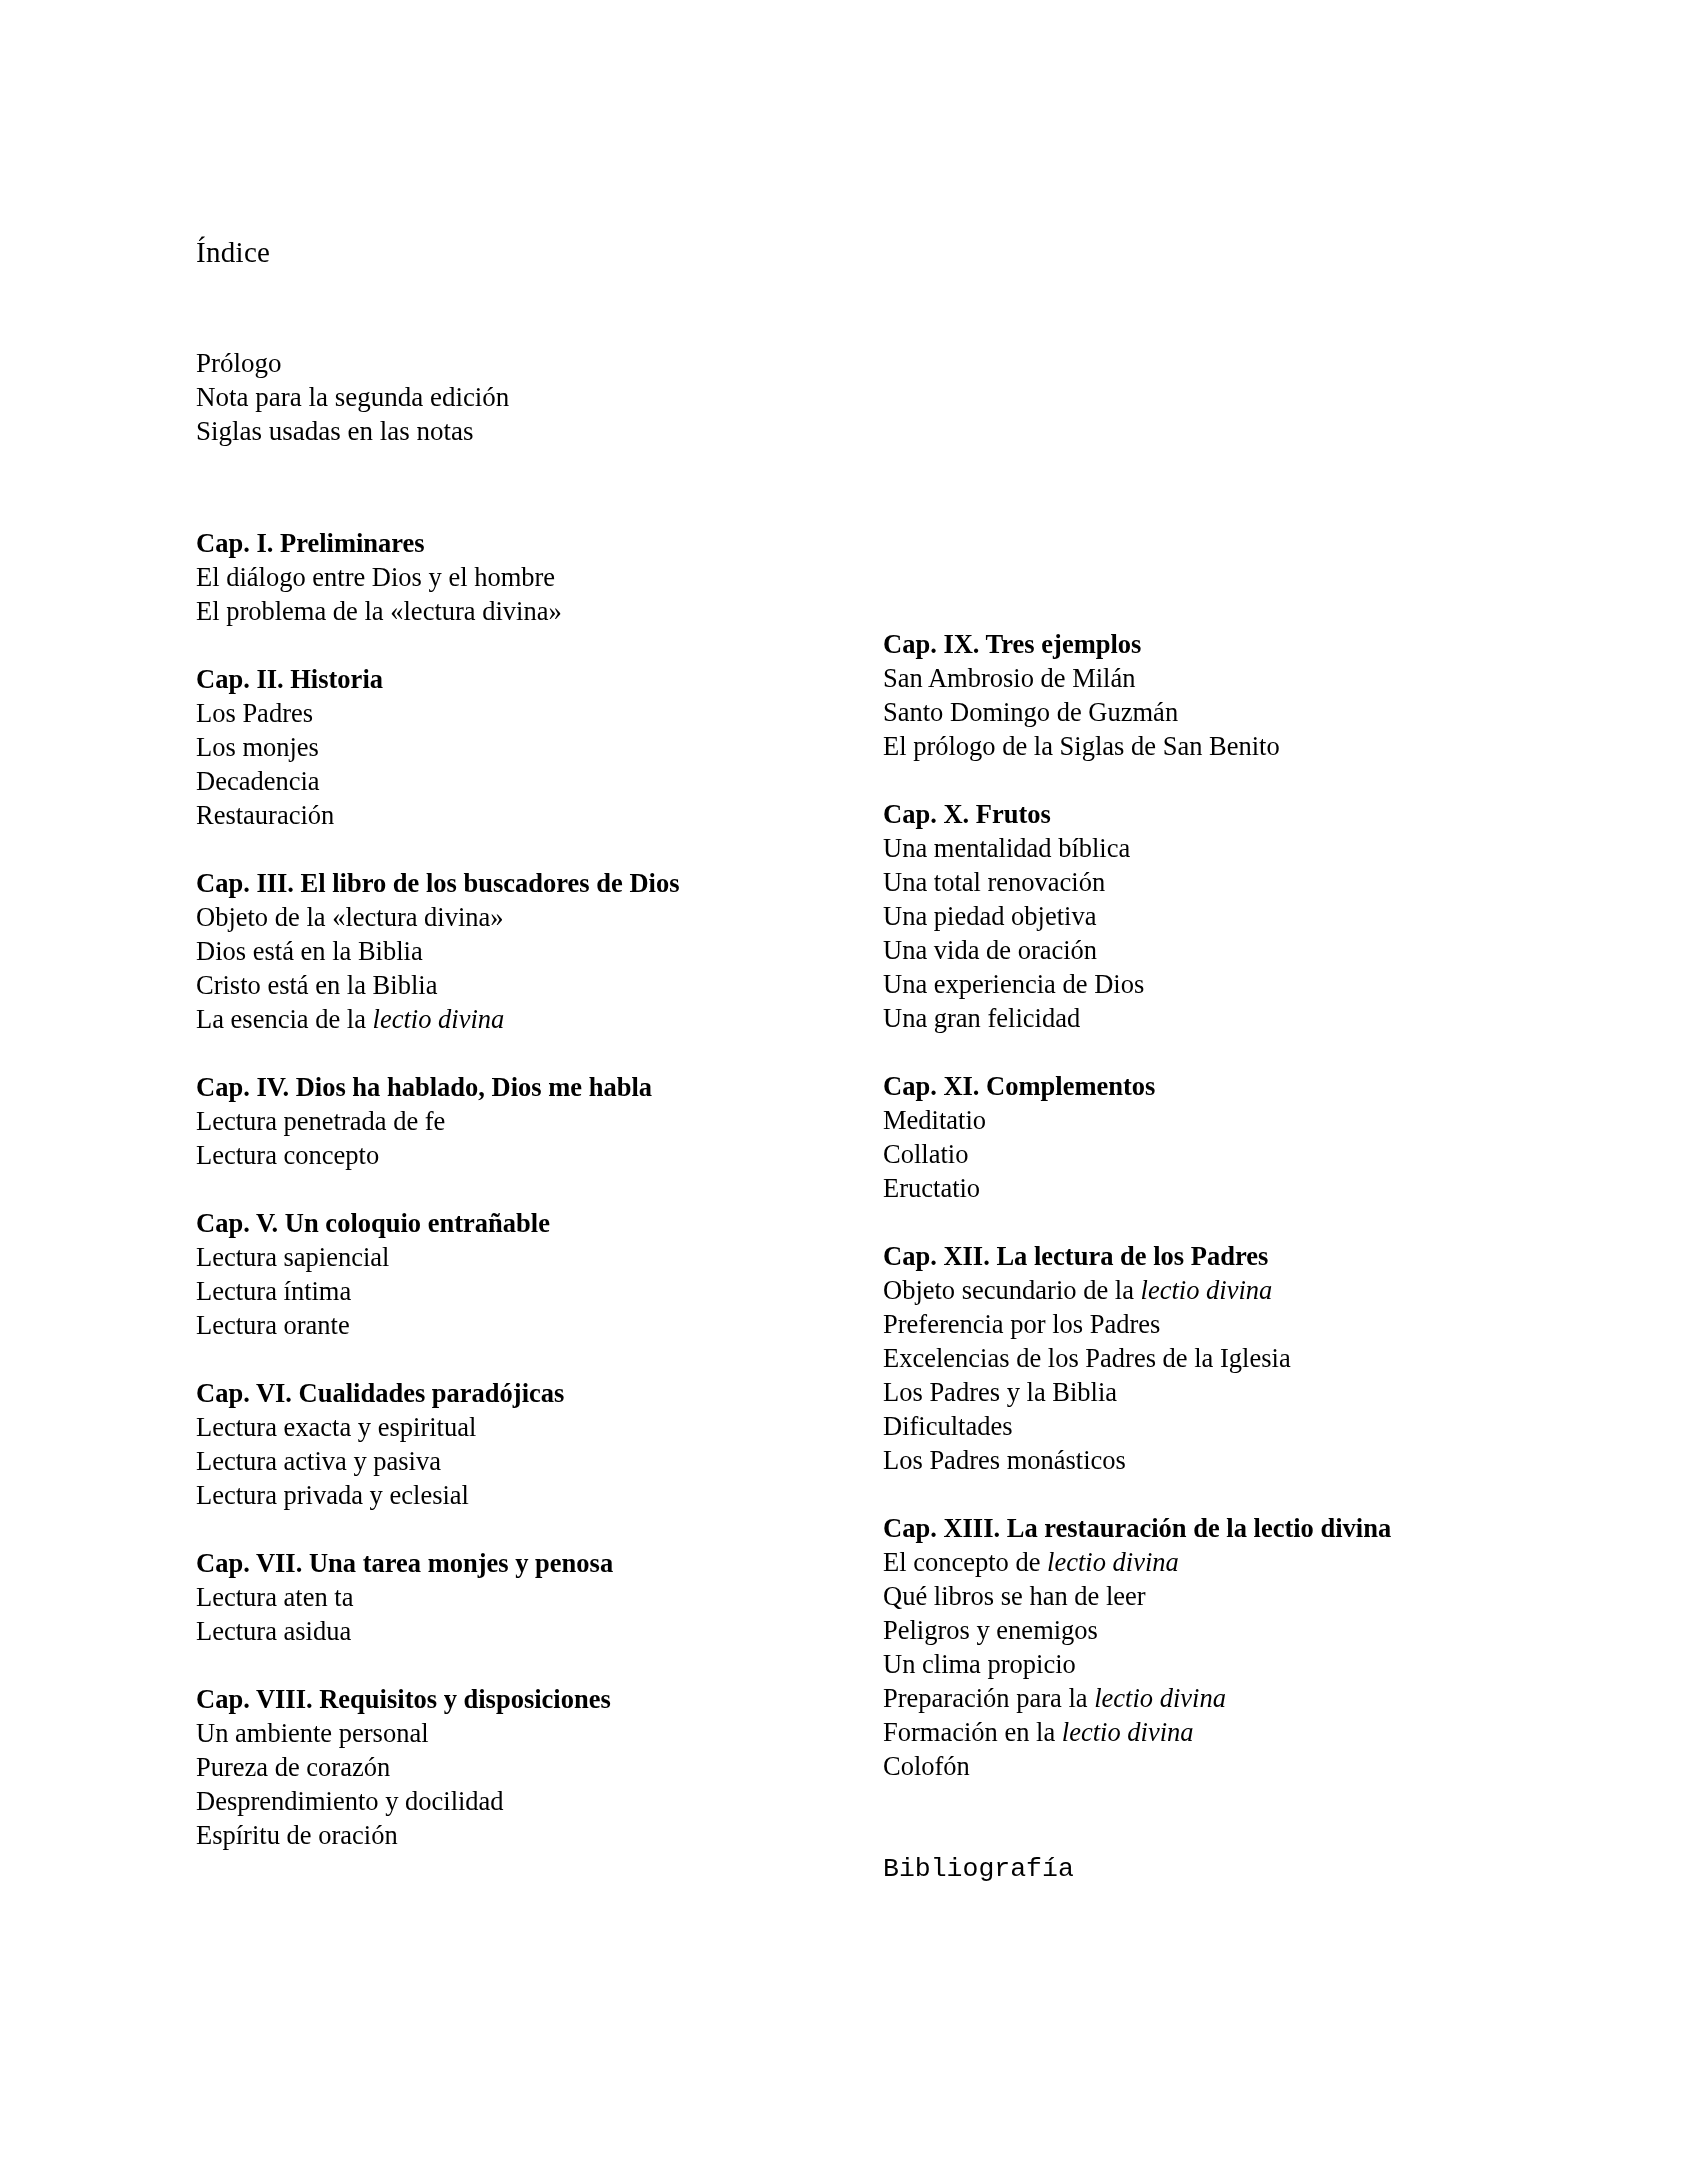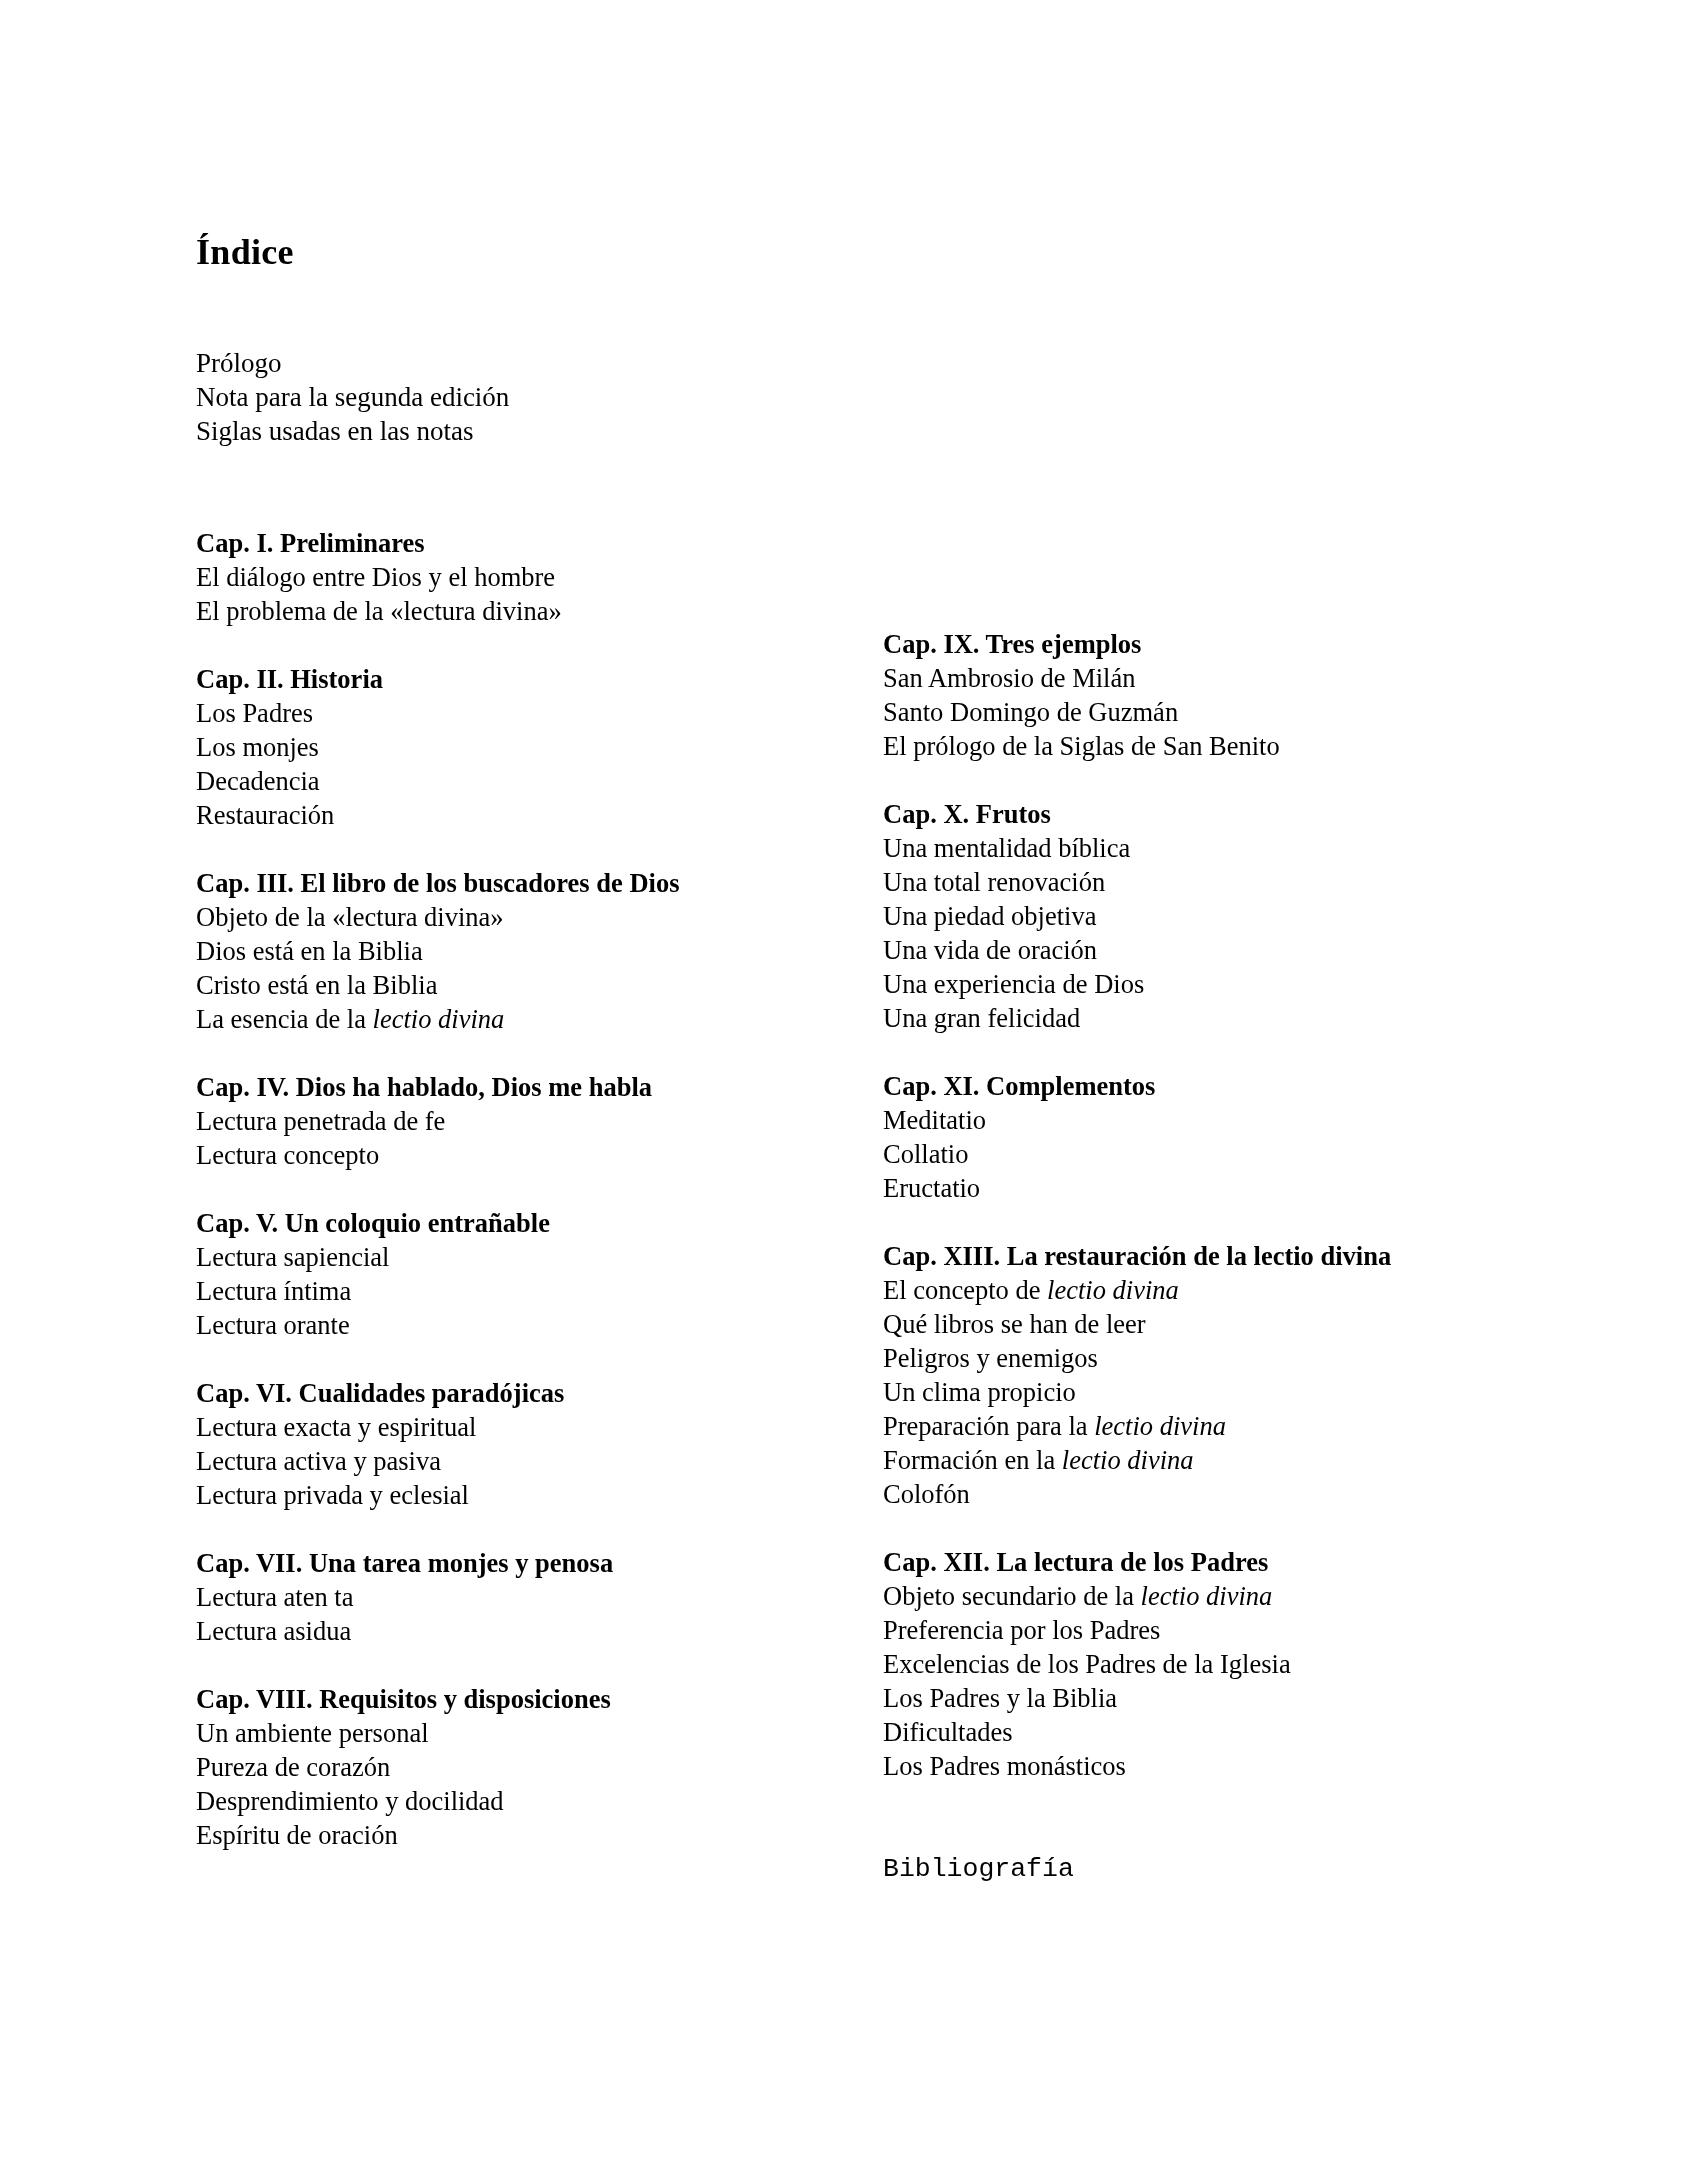--- a/index.html
+++ b/index.html
@@ -18,22 +18,22 @@
   .page {
     position: absolute;
     top: 0;
     left: 0;
     width: 1687px;
     height: 2183px;
     box-sizing: border-box;
     padding: 232px 119px 0 196px;
   }
   .page-title {
-    font-size: 36px;
-    font-weight: bold;
+    font-size: 29px;
+    font-weight: normal;
     letter-spacing: 0.3px;
     line-height: 40px;
   }
   .front-matter {
     margin-top: 74px;
     font-size: 27px;
     line-height: 34px;
   }
   .front-line {
     white-space: nowrap;
@@ -153,37 +153,37 @@
             <div class="toc-item">Una experiencia de Dios</div>
             <div class="toc-item">Una gran felicidad</div>
           </div>
           <div class="toc-block">
             <div class="toc-heading">Cap. XI. Complementos</div>
             <div class="toc-item">Meditatio</div>
             <div class="toc-item">Collatio</div>
             <div class="toc-item">Eructatio</div>
           </div>
           <div class="toc-block">
+            <div class="toc-heading">Cap. XII. La lectura de los Padres</div>
+            <div class="toc-item">Objeto secundario de la <i>lectio divina</i></div>
+            <div class="toc-item">Preferencia por los Padres</div>
+            <div class="toc-item">Excelencias de los Padres de la Iglesia</div>
+            <div class="toc-item">Los Padres y la Biblia</div>
+            <div class="toc-item">Dificultades</div>
+            <div class="toc-item">Los Padres monásticos</div>
+          </div>
+          <div class="toc-block">
             <div class="toc-heading">Cap. XIII. La restauración de la lectio divina</div>
             <div class="toc-item">El concepto de <i>lectio divina</i></div>
             <div class="toc-item">Qué libros se han de leer</div>
             <div class="toc-item">Peligros y enemigos</div>
             <div class="toc-item">Un clima propicio</div>
             <div class="toc-item">Preparación para la <i>lectio divina</i></div>
             <div class="toc-item">Formación en la <i>lectio divina</i></div>
             <div class="toc-item">Colofón</div>
-          </div>
-          <div class="toc-block">
-            <div class="toc-heading">Cap. XII. La lectura de los Padres</div>
-            <div class="toc-item">Objeto secundario de la <i>lectio divina</i></div>
-            <div class="toc-item">Preferencia por los Padres</div>
-            <div class="toc-item">Excelencias de los Padres de la Iglesia</div>
-            <div class="toc-item">Los Padres y la Biblia</div>
-            <div class="toc-item">Dificultades</div>
-            <div class="toc-item">Los Padres monásticos</div>
           </div>
         </div>
       <div class="right-footer">Bibliografía</div>
     </div>
   </div>
 
 </div>
 
 
 </body></html>

